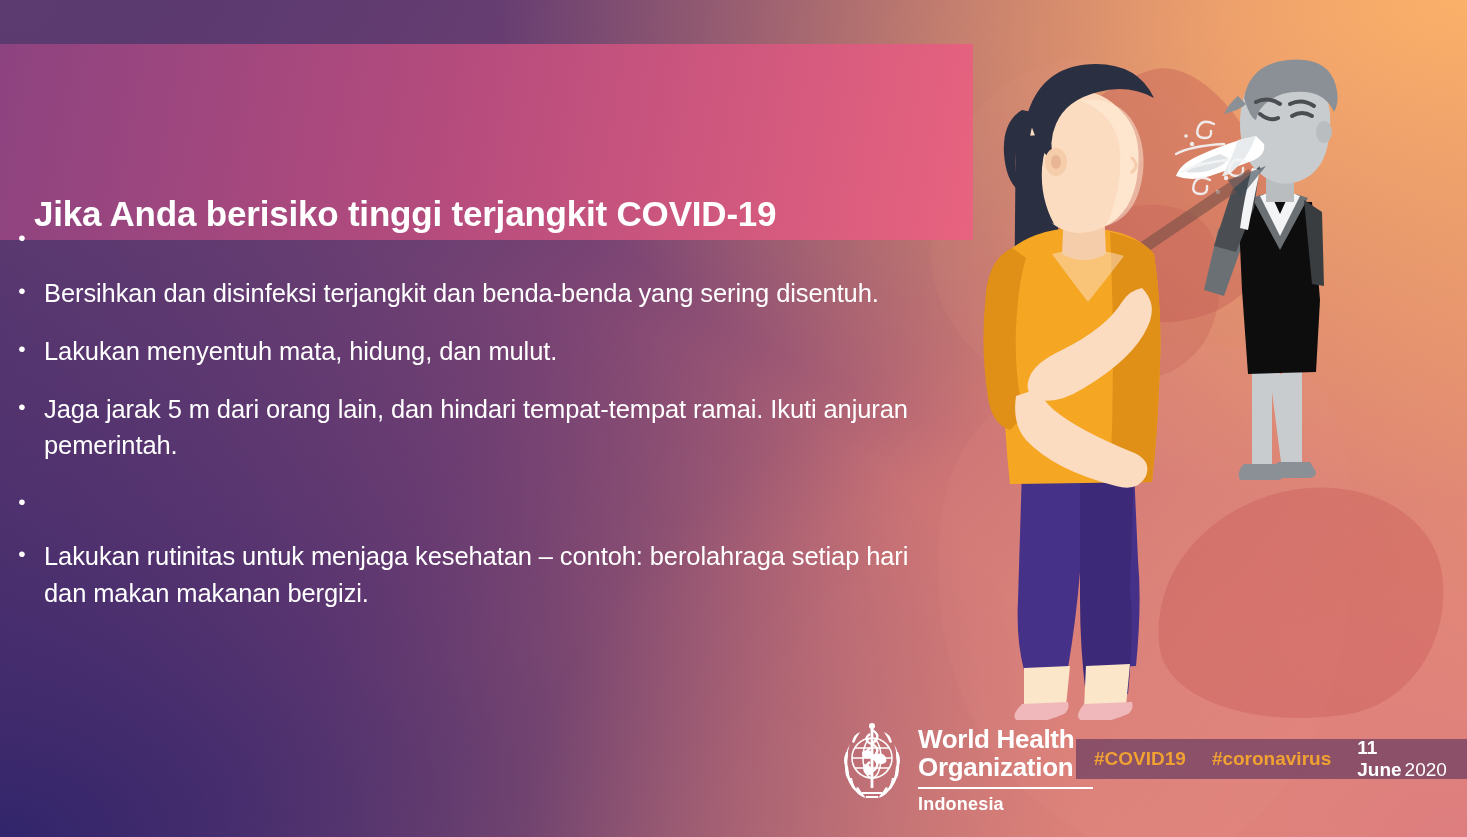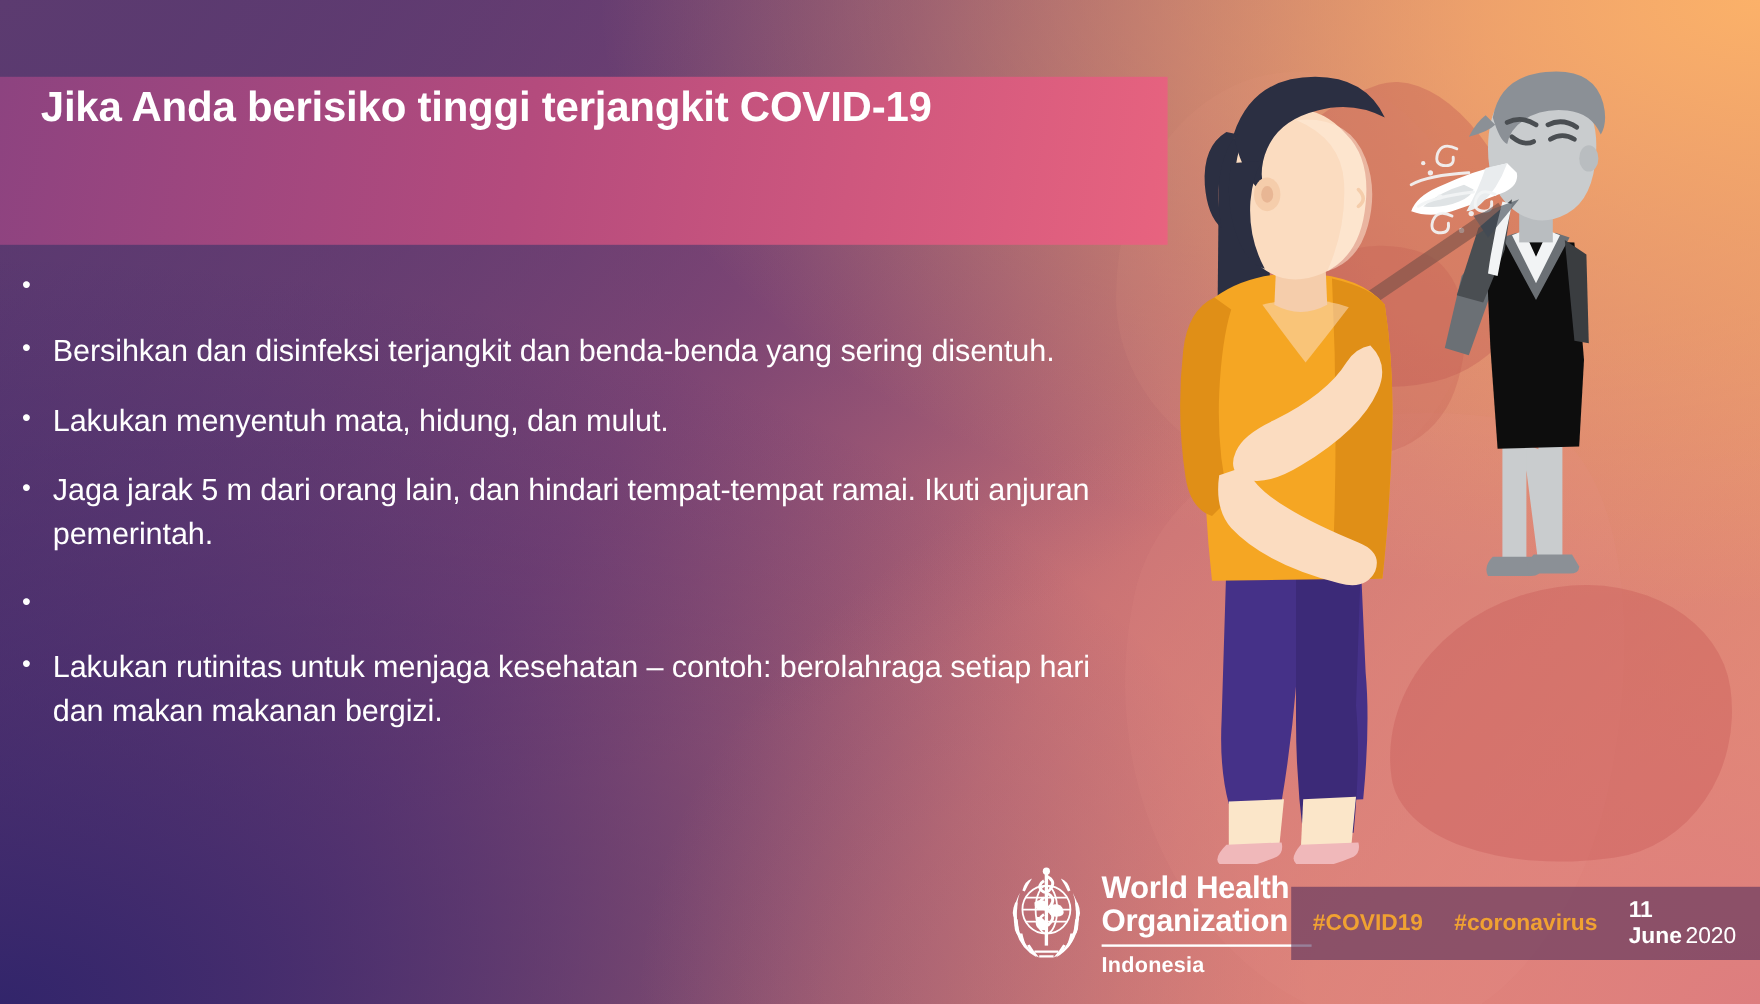--- a/index.html
+++ b/index.html
@@ -56,25 +56,25 @@
   .blob-e {
     left: 930px; top: 60px;
     width: 300px; height: 340px;
     background: rgba(240, 160, 140, 0.10);
     border-radius: 50% 50% 45% 55% / 55% 50% 50% 45%;
   }
 
   
   #title-band {
     position: absolute;
-    left: 0; top: 64px;
-    width: 973px; height: 140px;
+    left: 0; top: 44px;
+    width: 973px; height: 196px;
     background: linear-gradient(100deg, #8d4380 0%, #b44b7d 45%, #e8637f 100%);
     display: flex;
-    align-items: flex-start;
+    align-items: flex-end;
   }
   #title-text {
     color: #ffffff;
     font-size: 35px;
     font-weight: bold;
     line-height: 1.48;
     padding: 0 34px;
     letter-spacing: -0.2px;
   }
   #title-text .line { display: block; white-space: nowrap; }
@@ -133,21 +133,21 @@
     color: #ffffff;
     font-size: 18px;
     font-weight: bold;
     letter-spacing: 0.2px;
   }
 
   
   #hashtag-bar {
     position: absolute;
     left: 1076px; top: 739px;
-    width: 391px; height: 61px;
+    width: 391px; height: 40px;
     background: rgba(88, 50, 92, 0.62);
     display: flex;
     align-items: center;
     padding-left: 18px;
     box-sizing: border-box;
   }
   .tag {
     color: #f0a132;
     font-size: 19px;
     font-weight: bold;

